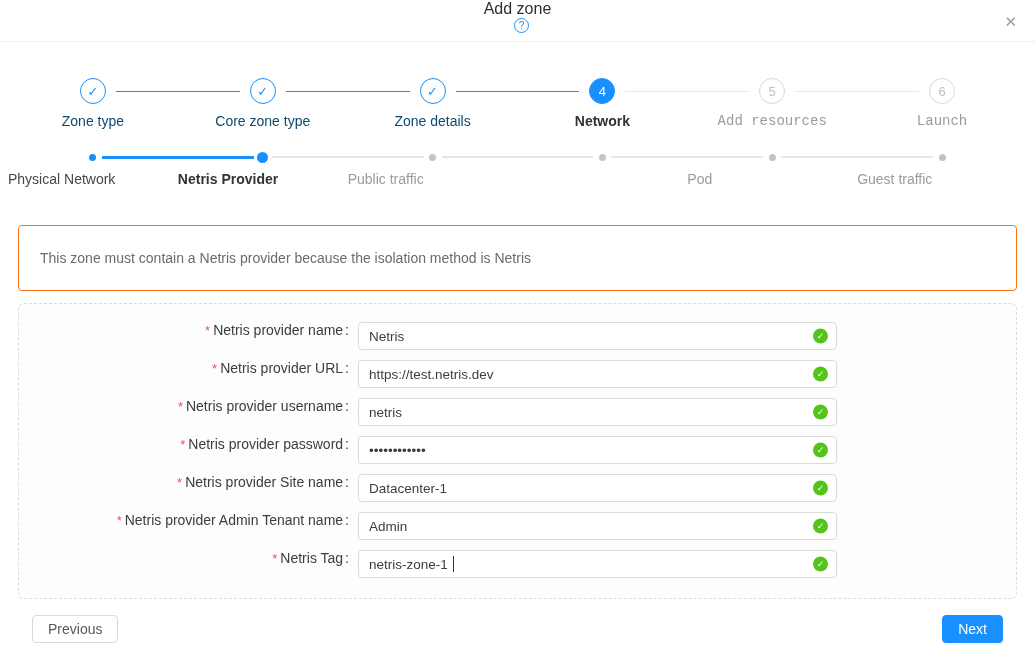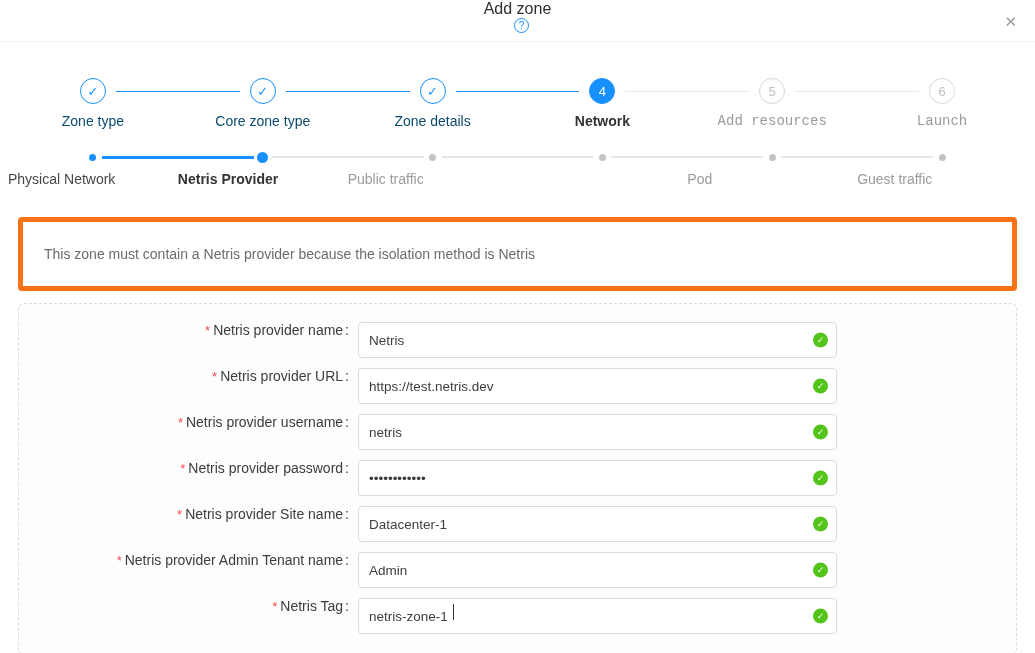--- a/index.html
+++ b/index.html
@@ -44,32 +44,32 @@
     left:calc(50% + 9px);width:calc(100% - 18px);height:2px;background:#e4e4e4;z-index:1;}
   .substep.finish:not(:last-child)::after{background:var(--accent);height:3px;top:4.5px;}
   .substep-dot{position:relative;z-index:2;border-radius:50%;}
   .substep.finish .substep-dot{width:7px;height:7px;background:var(--accent);}
   .substep.process .substep-dot{width:11px;height:11px;background:var(--accent);}
   .substep.wait .substep-dot{width:7px;height:7px;background:#c3c3c3;}
   .substep-label{margin-top:8px;font-size:14px;color:#474747;}
   .substep.process .substep-label{color:#333;font-weight:bold;}
   .substep.wait .substep-label{color:var(--muted);}
   
-  .notice{margin:30px 18px 0;border:5px solid #f97316;border-radius:4px;
+  .notice{margin:38px 18px 0;border:1px solid #f97316;border-radius:4px;
     background:#fff;padding:24px 21px;font-size:14px;color:#6b6b6b;}
   
   .form-card{margin:12px 18px 0;border:1px dashed #dcdcdc;border-radius:6px;
     background:#fdfdfd;padding:18px 0 20px;}
   .field-row{display:flex;margin-bottom:10px;}
   .field-row:last-child{margin-bottom:0;}
   .field-label{flex:0 0 330px;text-align:right;font-size:14px;color:#3c3c3c;white-space:nowrap;}
   .asterisk{color:var(--required);margin-right:3px;font-size:13px;}
   .colon{margin-left:2px;}
   .field-control{margin-left:9px;width:479px;position:relative;}
-  .field-control input{width:100%;height:36px;border:1px solid #d9d9d9;border-radius:4px;
+  .field-control input{width:100%;height:28px;border:1px solid #d9d9d9;border-radius:4px;
     padding:0 32px 0 10px;font-size:13.5px;color:#3d3d3d;background:#fff;outline:none;
     font-family:"Liberation Sans", sans-serif;}
   .valid-icon{position:absolute;right:9px;top:50%;transform:translateY(-50%);
     width:15px;height:15px;border-radius:50%;background:var(--success);color:#fff;
     display:flex;align-items:center;justify-content:center;font-size:9px;line-height:1;}
   .caret{position:absolute;left:95px;top:6px;width:1px;height:16px;background:#333;}
   
   .footer{display:flex;justify-content:space-between;align-items:flex-end;
     padding:16px 32px 0;}
   .btn{height:28px;padding:0 15px;border-radius:4px;font-size:14px;cursor:pointer;

